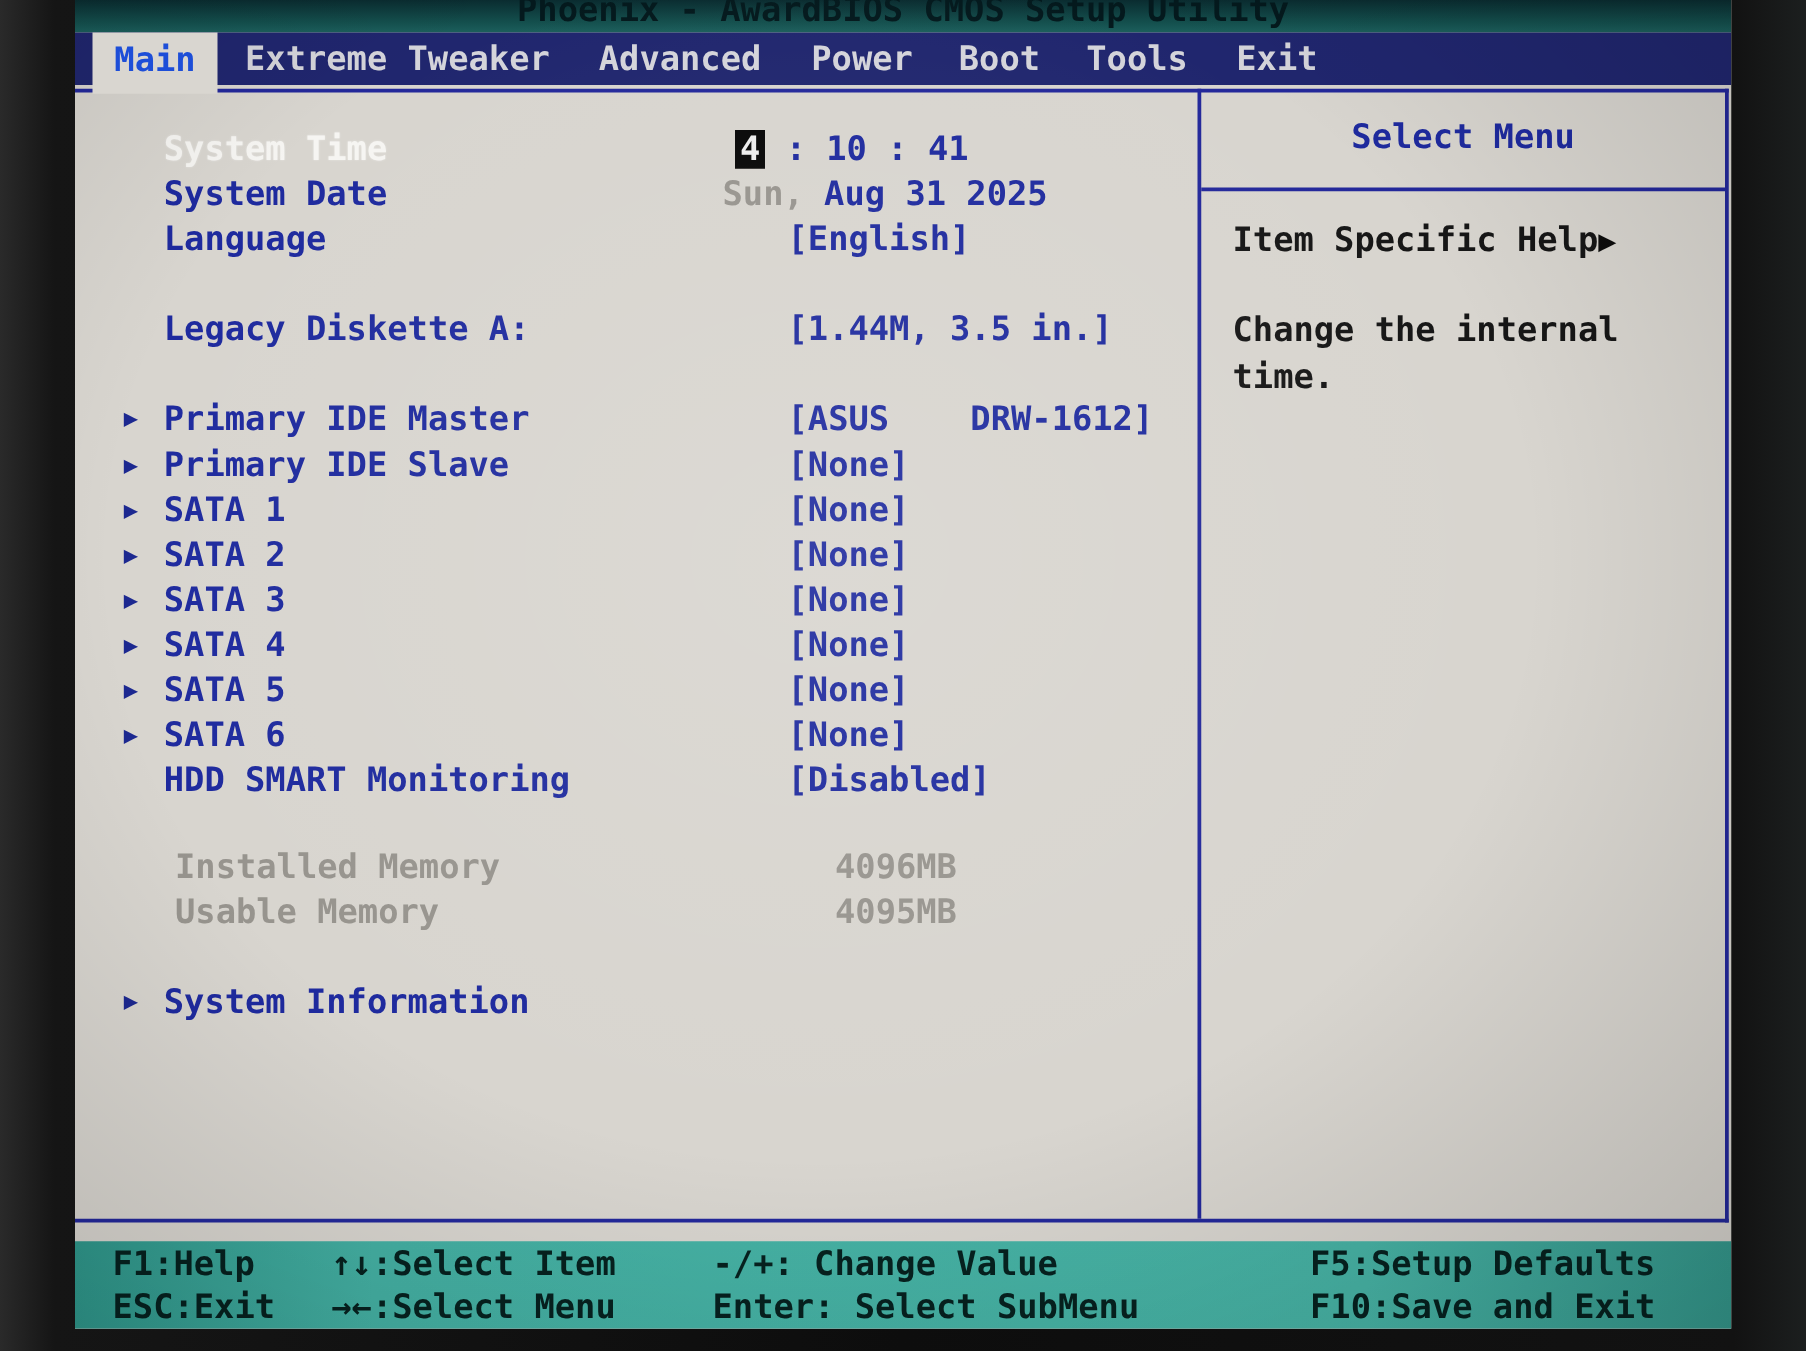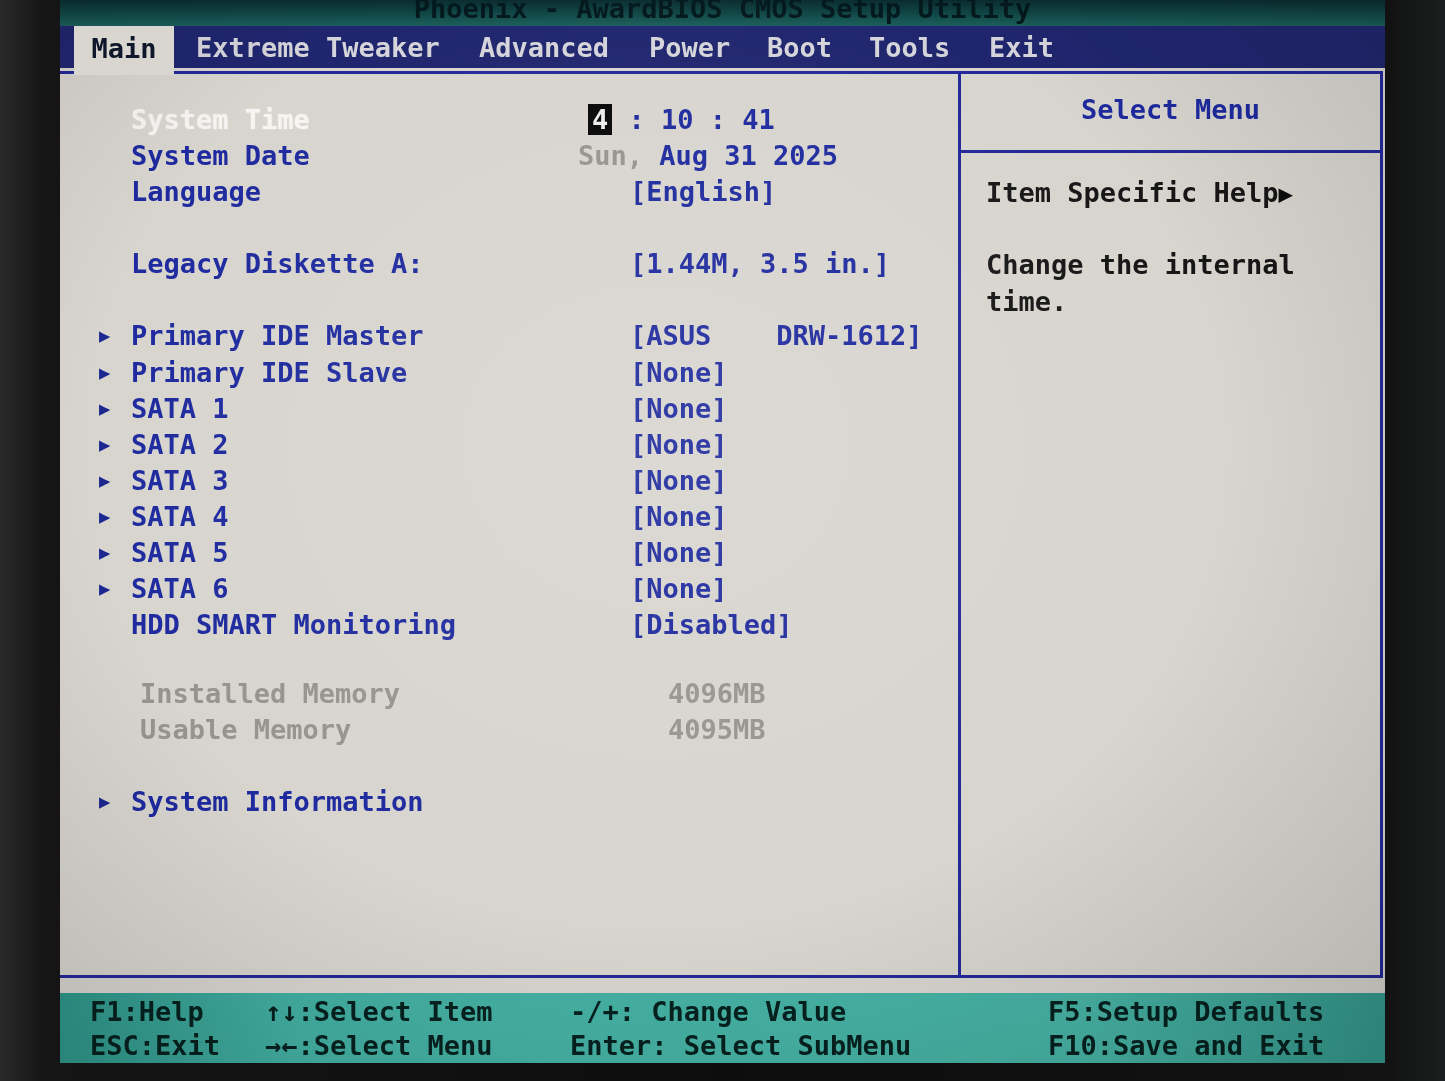--- a/index.html
+++ b/index.html
@@ -12,21 +12,21 @@
   
   .titlebar{position:absolute;left:0;top:0;width:100%;height:26px;overflow:hidden;
     background:linear-gradient(180deg,#0a2c30 0%,#14504e 70%,#1c5f5c 100%);}
   .titlebar .t{position:relative;top:-7px;display:block;text-align:center;
     font-size:27px;font-weight:bold;color:#04191d;letter-spacing:0;}
   
   .menubar{position:absolute;left:0;top:26px;width:100%;height:42px;background:#20266e;}
   .menutab{position:absolute;top:0;height:42px;line-height:44px;font-size:27px;font-weight:bold;
     color:#d4d4da;white-space:pre;}
   .tab-main{position:absolute;left:14px;top:26px;width:100px;height:49px;background:#d9d6d0;
-    color:#0f172a;text-align:center;line-height:46px;font-size:27px;font-weight:bold;z-index:3;}
+    color:#1d4ed8;text-align:center;line-height:46px;font-size:27px;font-weight:bold;z-index:3;}
   
   .frame{position:absolute;left:0;top:71px;width:1320px;height:901px;
     border-top:3px solid #23289a;border-right:3px solid #23289a;border-bottom:3px solid #23289a;}
   .divider{position:absolute;left:898px;top:71px;width:3px;height:904px;background:#23289a;}
   
   .row{position:absolute;height:32px;font-size:27px;font-weight:bold;color:#1e2a9e;white-space:pre;}
   .row .lbl{position:absolute;left:71px;top:0;}
   .row .arr{position:absolute;left:39px;top:4px;font-size:19px;color:#1c2890;}
   .row .val{position:absolute;top:0;white-space:pre;}
   .v-std{left:570px;} .v-time{left:532px;} .v-date{left:518px;} .v-mem{left:608px;}

